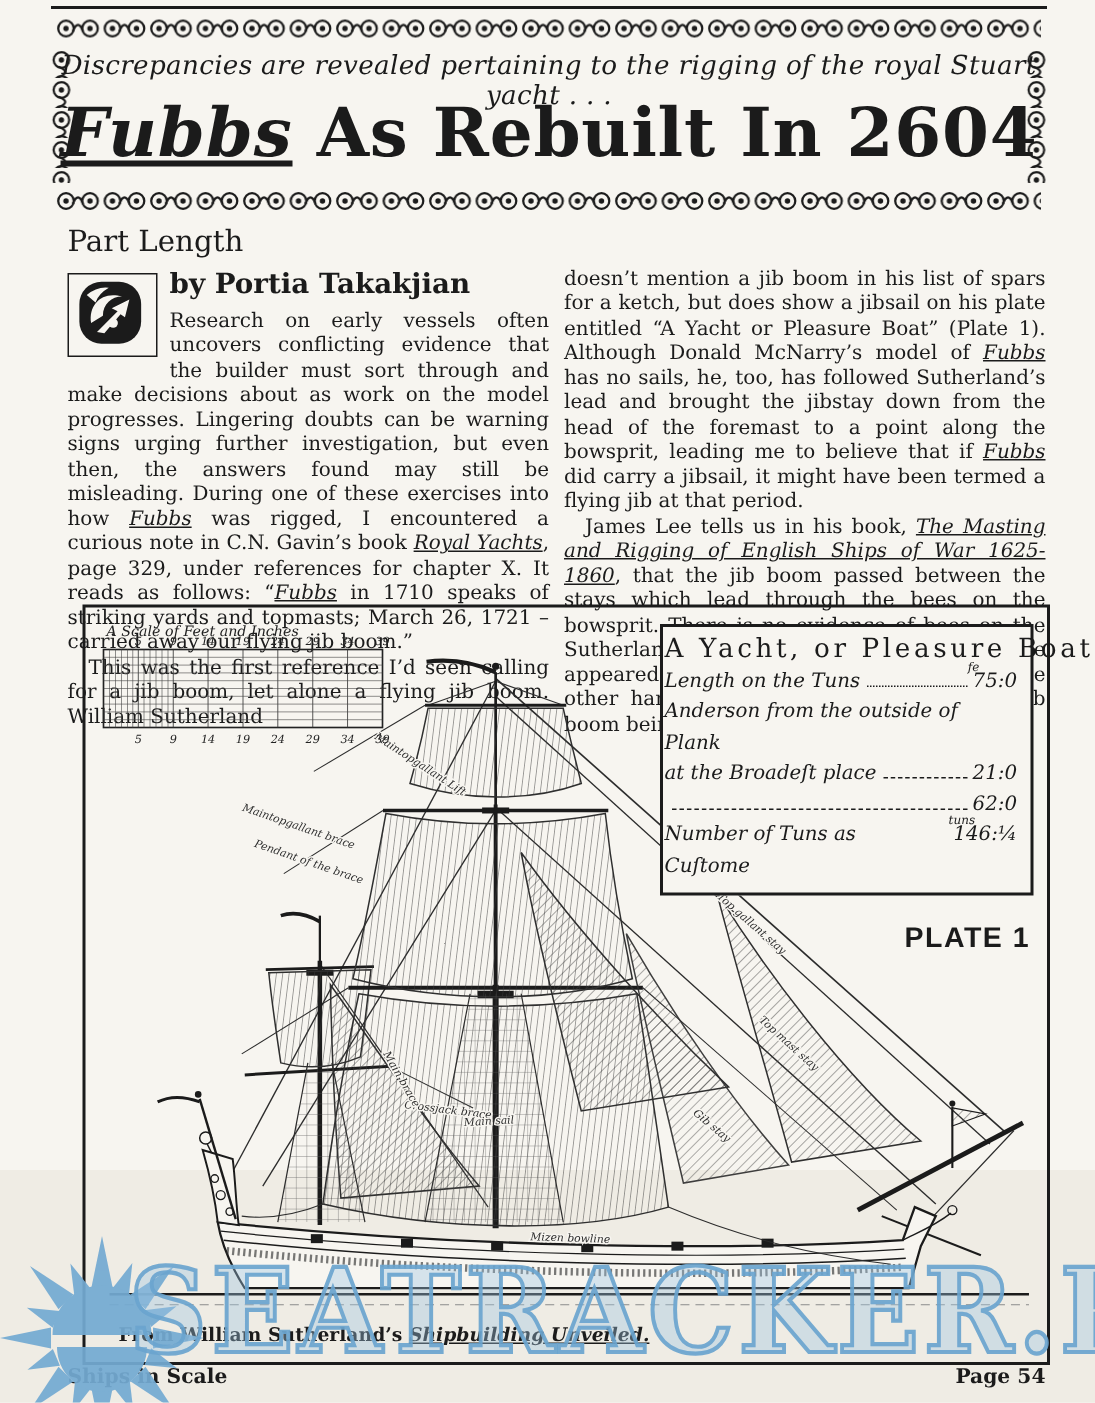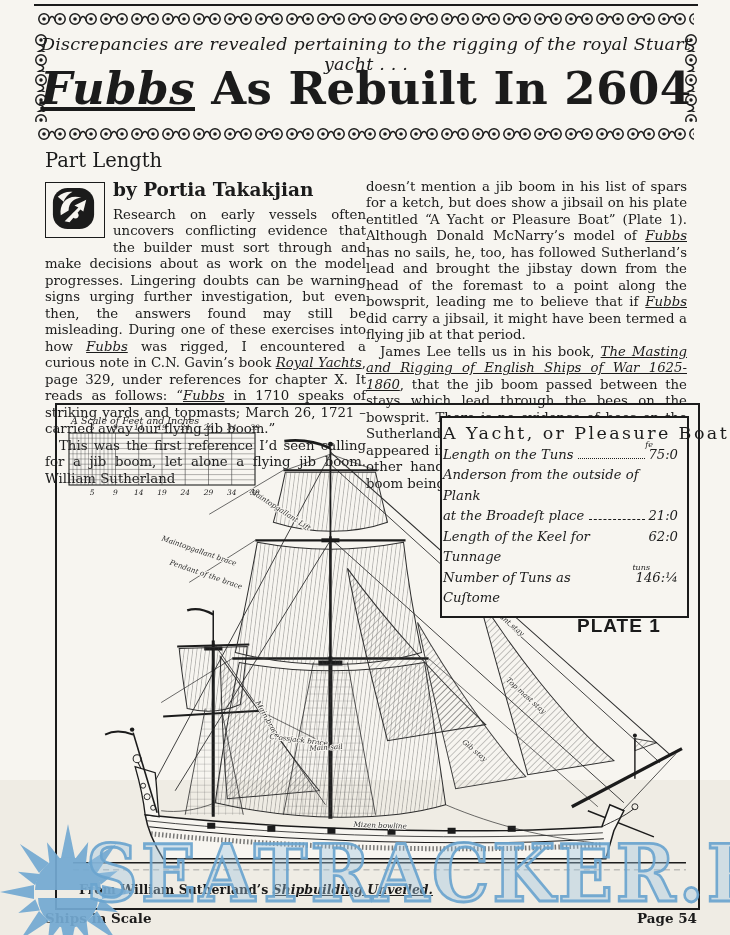--- a/index.html
+++ b/index.html
@@ -15,42 +15,42 @@
   .orn-left{left:-3px;} .orn-right{right:-3px;}
   .kicker{position:absolute;left:0;top:28px;width:100%;text-align:center;
           font-style:italic;font-size:17.5px;letter-spacing:.2px;}
   .title{position:absolute;left:0;top:56px;width:100%;text-align:center;
          font-weight:bold;font-size:45px;letter-spacing:.5px;}
   .title .it{font-style:italic;}
 
   
   .part{position:absolute;left:45px;top:149px;font-size:19.5px;}
   .columns{position:absolute;left:45px;top:179px;width:652px;display:grid;
-           grid-template-columns:321px 321px;}
+           grid-template-columns:321px 321px;column-gap:10px;}
   .col{font-size:13.3px;line-height:1.24;text-align:justify;hyphens:auto;}
   .col p{margin:0;}
   .indent{text-indent:14px;}
   .it{font-style:italic;text-decoration:underline;}
   .logobox{float:left;width:58px;height:54px;margin:3px 8px 2px 0;border:1.5px solid #1b1b1b;
            background:#f7f5f0;}
   .byline{margin:0 0 5px 0;font-size:18.5px;font-weight:bold;}
 
   
   .plate{position:absolute;left:55px;top:403px;width:641px;height:503px;border:2px solid #1b1b1b;}
   .ship{position:absolute;left:0;top:0;width:100%;height:100%;}
   .scalebox{position:absolute;left:8px;top:6px;width:206px;height:98px;}
   .specbox{position:absolute;right:9px;top:11px;width:235px;border:2px solid #1b1b1b;
            padding:5px 9px 7px 1px;background:#f7f5f0;}
   .spec-title{font-size:17.5px;letter-spacing:2.4px;white-space:nowrap;margin-bottom:2px;}
   .srow{display:flex;align-items:baseline;font-style:italic;font-size:13.2px;line-height:1.55;}
   .lead{flex:1;margin:0 3px 0 5px;border-bottom:1.6px dotted #1b1b1b;height:.85em;}
   .lead.dash{border-bottom:1.3px dashed #1b1b1b;}
   .sval{position:relative;white-space:nowrap;}
   .sval sup{position:absolute;top:-.75em;left:-.4em;font-size:8px;}
-  .platelabel{position:absolute;left:520px;top:210px;font-family:"Liberation Sans",sans-serif;
+  .platelabel{position:absolute;left:546px;top:210px;font-family:"Liberation Sans",sans-serif;
               font-weight:bold;font-size:19px;letter-spacing:1px;}
   .platecaption{position:absolute;left:22px;bottom:11px;font-weight:bold;font-size:12.5px;}
 
   
   .footer{position:absolute;left:45px;top:910px;width:652px;display:flex;
           justify-content:space-between;font-weight:bold;font-size:13.5px;}
 
   
   .watermark{position:absolute;left:0;top:826px;width:730px;height:109px;pointer-events:none;}
   .wm-sun{position:absolute;left:-12px;top:-14px;width:160px;height:160px;opacity:.93;}
@@ -310,21 +310,20 @@
       </div>
       <div class="srow">
         <span>Anderson from the outside of Plank</span>
       </div>
       <div class="srow">
         <span>at the Broadeſt place</span>
         <span class="lead dash"></span>
         <span class="sval"><span>21:0</span></span>
       </div>
       <div class="srow">
-        <span>Length of the Keel for Tunnage</span>
         <span class="lead dash"></span>
         <span class="sval"><span>62:0</span></span>
       </div>
       <div class="srow">
         <span>Number of Tuns as Cuſtome</span>
         <span class="lead dash"></span>
         <span class="sval"><sup>tuns</sup><span>146:¼</span></span>
       </div>
     </div>
 

